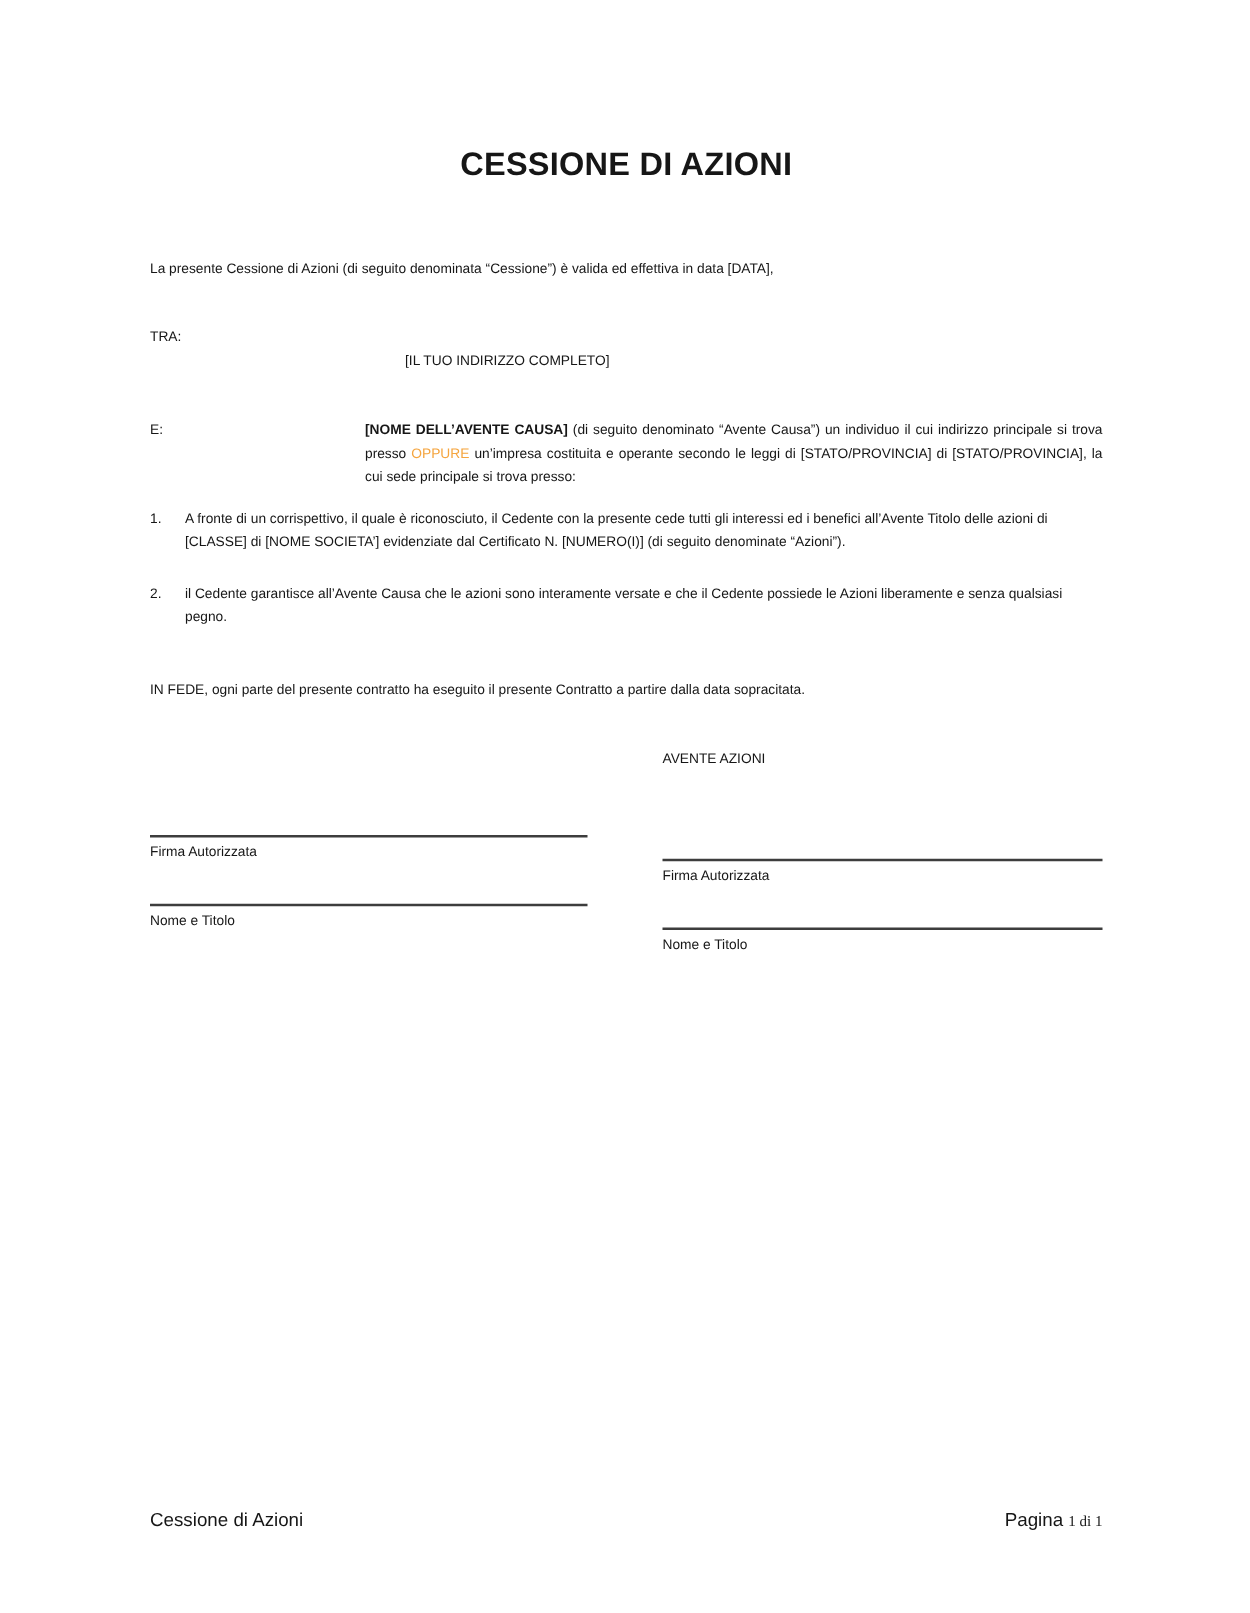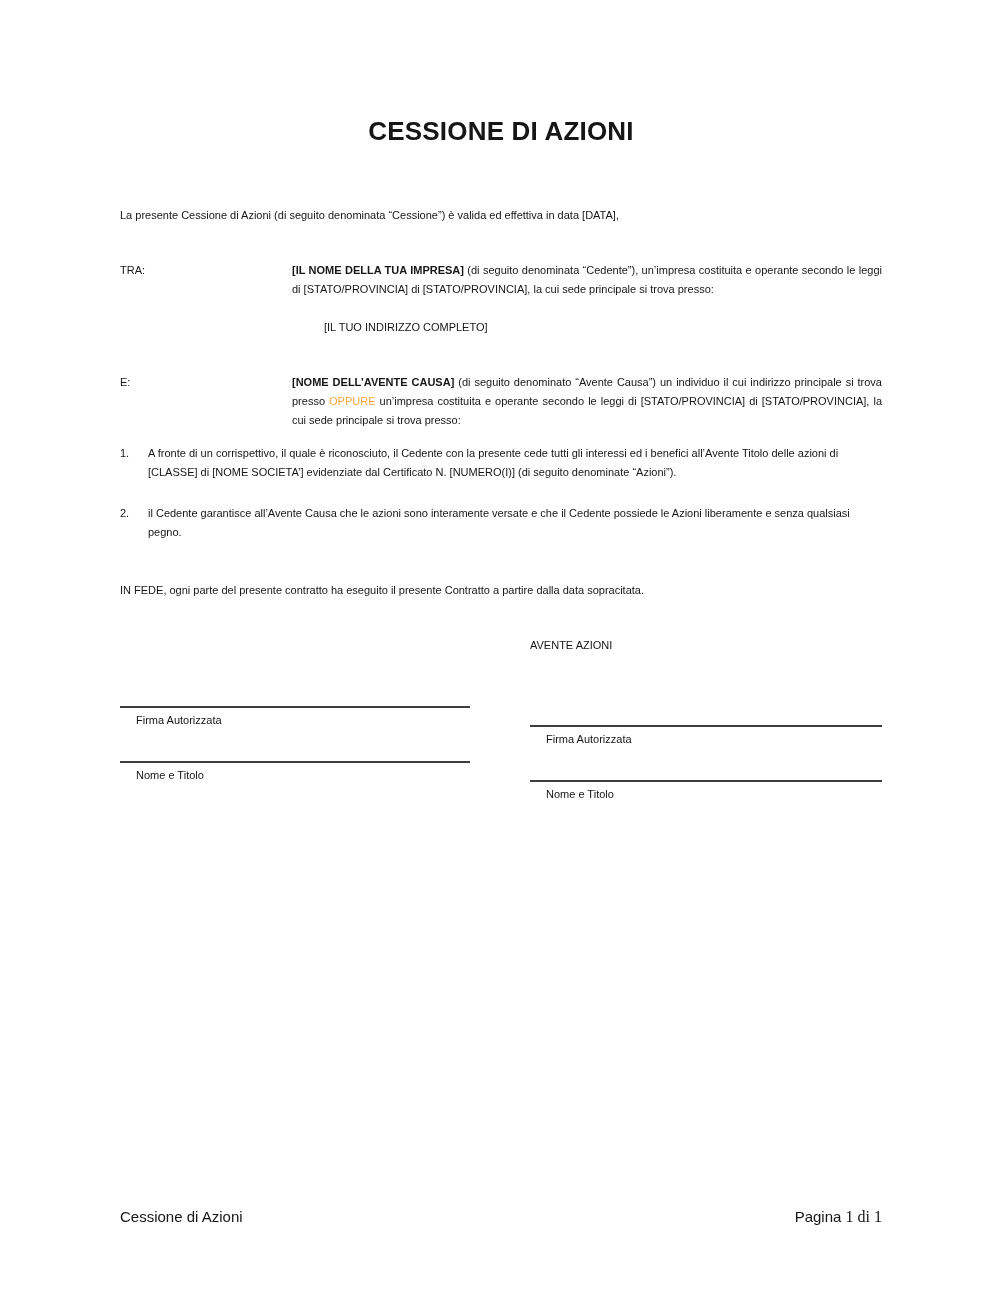--- a/index.html
+++ b/index.html
@@ -49,48 +49,47 @@
     grid-template-columns: 350px 352px;
     column-gap: 60px;
     margin-top: 36px;
   }
   .sig-line {
     height: 0;
     border-top: 2px solid #3d3d3d;
   }
   .sig-line.first { margin-top: 70px; }
   .sig-line.second { margin-top: 31px; }
-  .sig-label { margin-top: 3px; margin-left: 16px; }
+  .sig-label { margin-top: 3px; }
 
   .footer {
     position: absolute;
     left: 120px; top: 1207px; width: 762px;
     display: flex;
     justify-content: space-between;
     font-size: 15px; line-height: 19px;
   }
   .page-number {
     font-family: "Liberation Serif", "DejaVu Serif", serif;
-    font-size: 16px;
+    font-size: 12px;
   }
 </style>
 </head>
 <body style="color: rgb(22, 22, 22); background: rgb(255, 255, 255);">
 
 <div class="page">
   <div class="content">
 
     <h1 class="doc-title">CESSIONE DI AZIONI</h1>
 
     <p class="body-text intro">La presente Cessione di Azioni (di seguito denominata “Cessione”) è valida ed effettiva in data [DATA],</p>
 
     <div class="party body-text">
       <div class="party-label">TRA:</div>
       <div class="party-body">
-        <p class="party-text"><span class="party-name">[IL NOME DELLA TUA IMPRESA]</span><span> (di seguito denominata “Cedente”), un’impresa costituita e operante secondo le leggi di [STATO/PROVINCIA] di [STATO/PROVINCIA], la cui sede principale si trova presso:</span><span class="or-word" style="color: rgb(245, 165, 63);"></span><span></span></p>
         <p class="party-address">[IL TUO INDIRIZZO COMPLETO]</p>
       </div>
     </div>
 
     <div class="party body-text">
       <div class="party-label">E:</div>
       <div class="party-body">
         <p class="party-text"><span class="party-name">[NOME DELL’AVENTE CAUSA]</span><span> (di seguito denominato “Avente Causa”) un individuo il cui indirizzo principale si trova presso </span><span class="or-word" style="color: rgb(245, 165, 63);">OPPURE</span><span> un’impresa costituita e operante secondo le leggi di [STATO/PROVINCIA] di [STATO/PROVINCIA], la cui sede principale si trova presso:</span></p>
       </div>
     </div>

